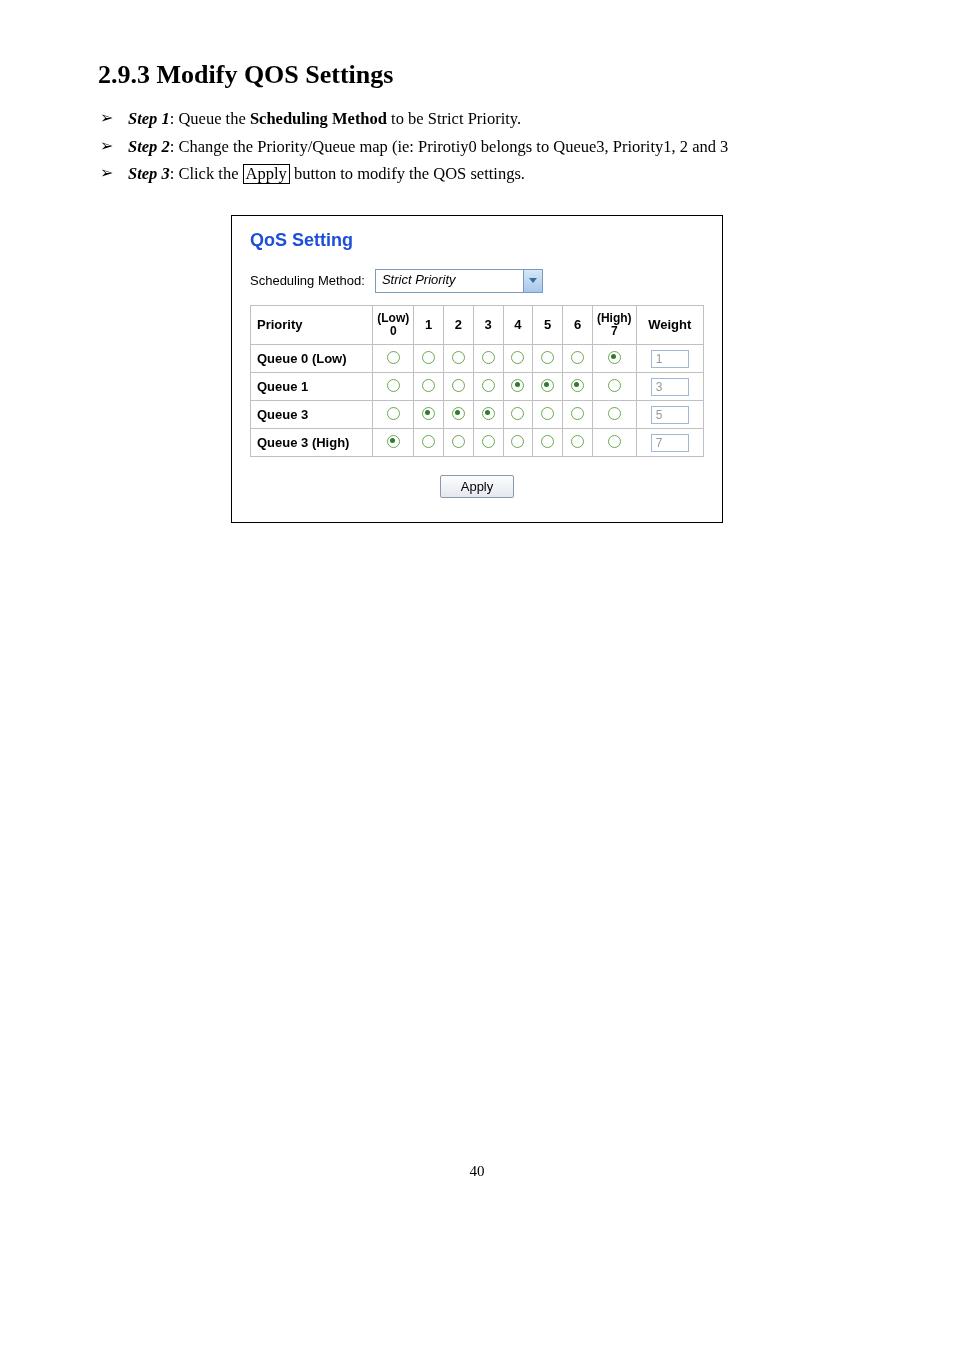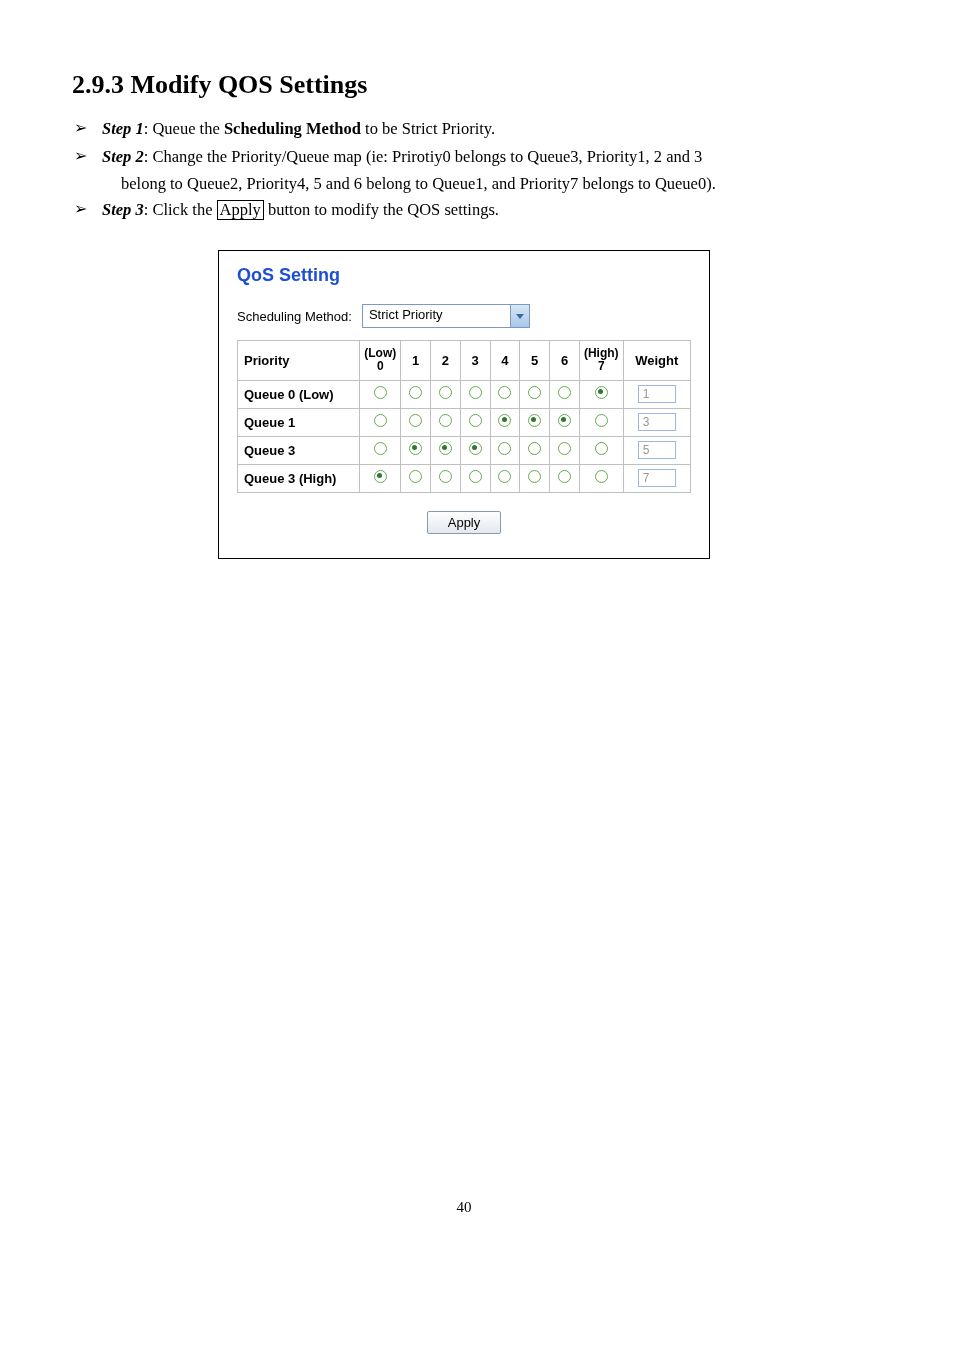--- a/index.html
+++ b/index.html
@@ -4,23 +4,22 @@
 <style>
   body {
     margin: 0;
     padding: 0;
     font-family: "Times New Roman", Times, serif;
     background: #fff;
     color: #000;
     width: 954px;
   }
   .page {
-    padding: 60px 98px 40px 72px;
+    padding: 60px 98px 40px 98px;
     box-sizing: border-box;
-    margin-top: 10px;
   }
   .heading {
     font-size: 26px;
     font-weight: bold;
     margin-bottom: 16px;
   }
   .steps {
     margin: 0;
     padding: 0;
     list-style: none;
@@ -89,20 +88,21 @@
     display: inline-flex;
     align-items: stretch;
     border: 1px solid #7a9ac0;
     height: 22px;
     font-size: 13px;
   }
   .select-text {
     display: inline-block;
     padding: 2px 6px 2px 6px;
     width: 135px;
+    font-style: italic;
   }
   .select-btn {
     width: 18px;
     display: inline-flex;
     align-items: center;
     justify-content: center;
     background: linear-gradient(#d6e7f7, #a7c7ea);
     border-left: 1px solid #7a9ac0;
   }
   .chev {
@@ -211,21 +211,20 @@
         <span class="step-label">Step 1</span><span>: Queue the </span><span class="bold">Scheduling Method</span><span> to be Strict Priority.</span>
       </span>
     </li>
 
     <li>
       <span class="marker">➢</span>
       <span class="content">
         <span class="step-label">Step 2</span><span>: Change the Priority/Queue map (ie: Prirotiy0 belongs to Queue3, Priority1, 2 and 3</span>
       </span>
     </li>
-    <div class="sub-line">belong to Queue2, Priority4, 5 and 6 belong to Queue1, and Priority7 belongs to Queue0).</div>
 
     <li>
       <span class="marker">➢</span>
       <span class="content">
         <span class="step-label">Step 3</span><span>: Click the </span><span class="btn-box">Apply</span><span> button to modify the QOS settings.</span>
       </span>
     </li>
 
   </ul>
 

